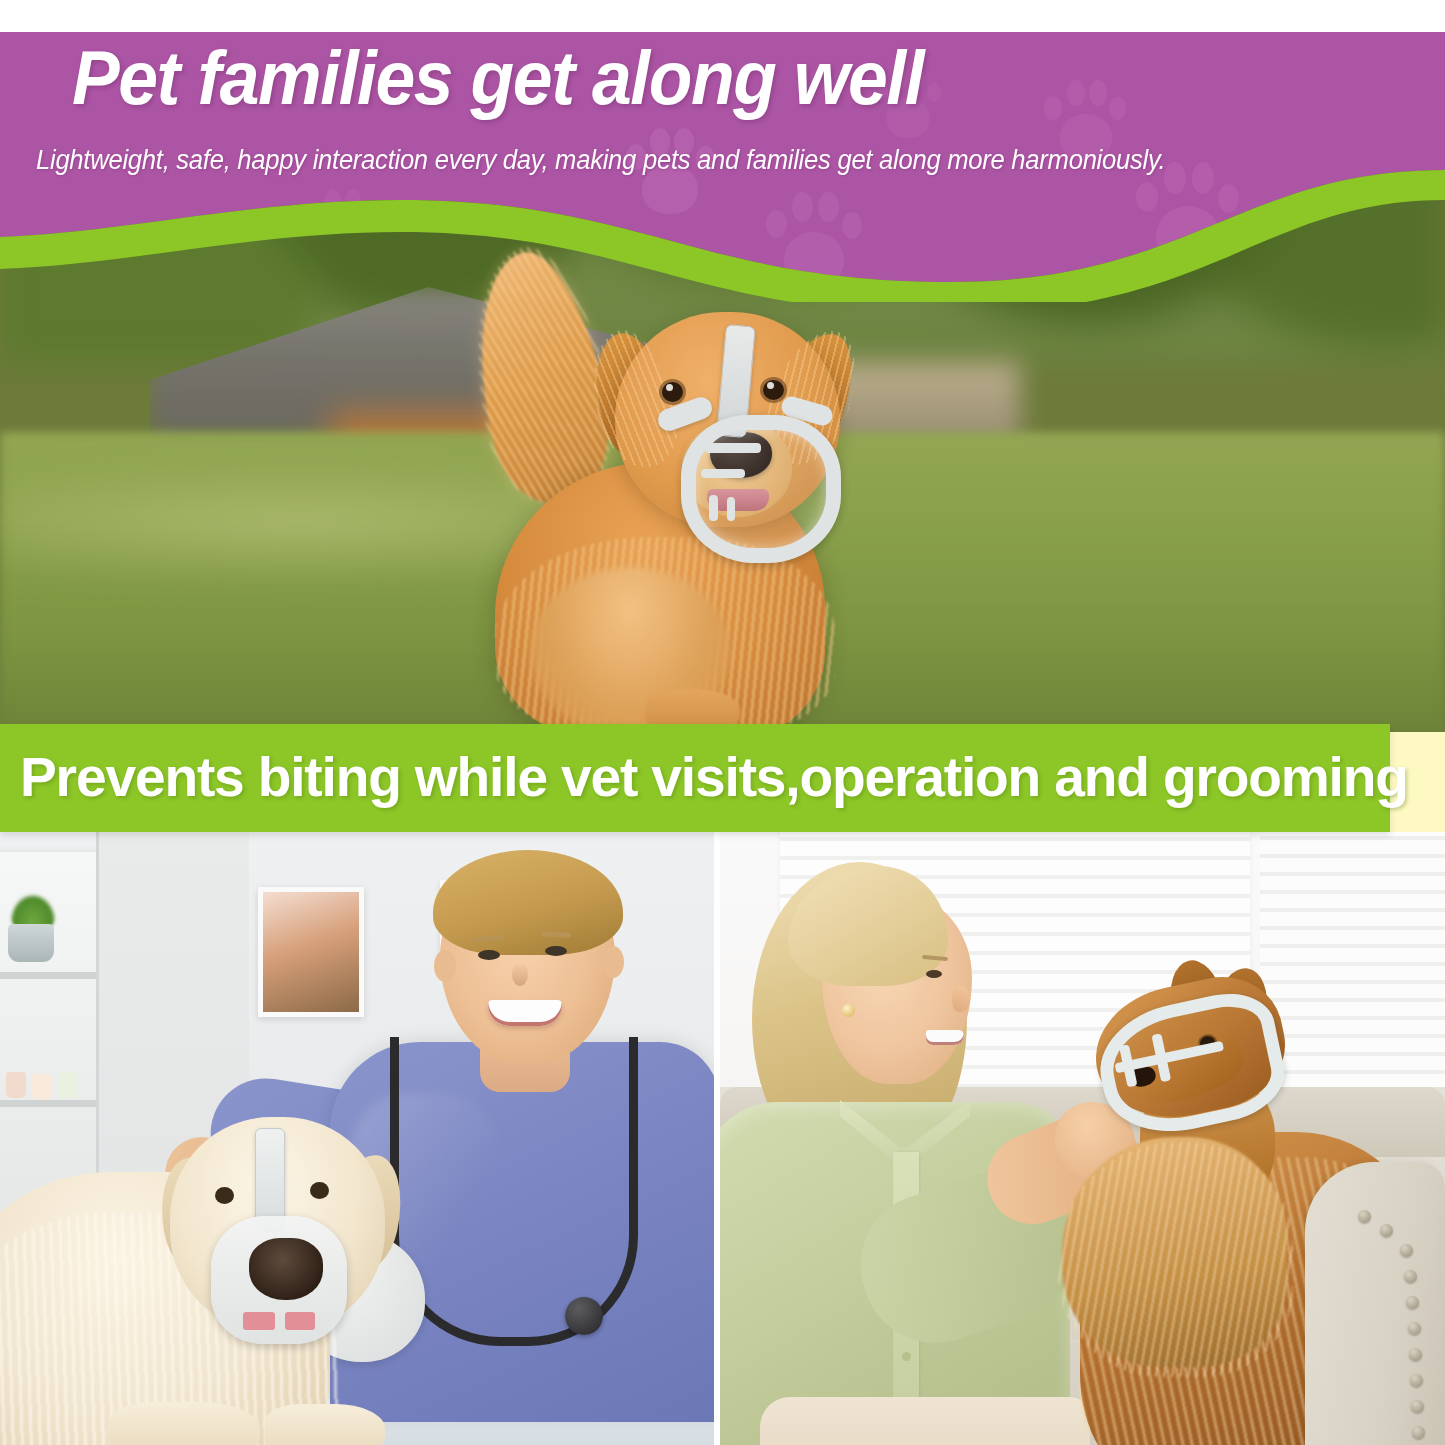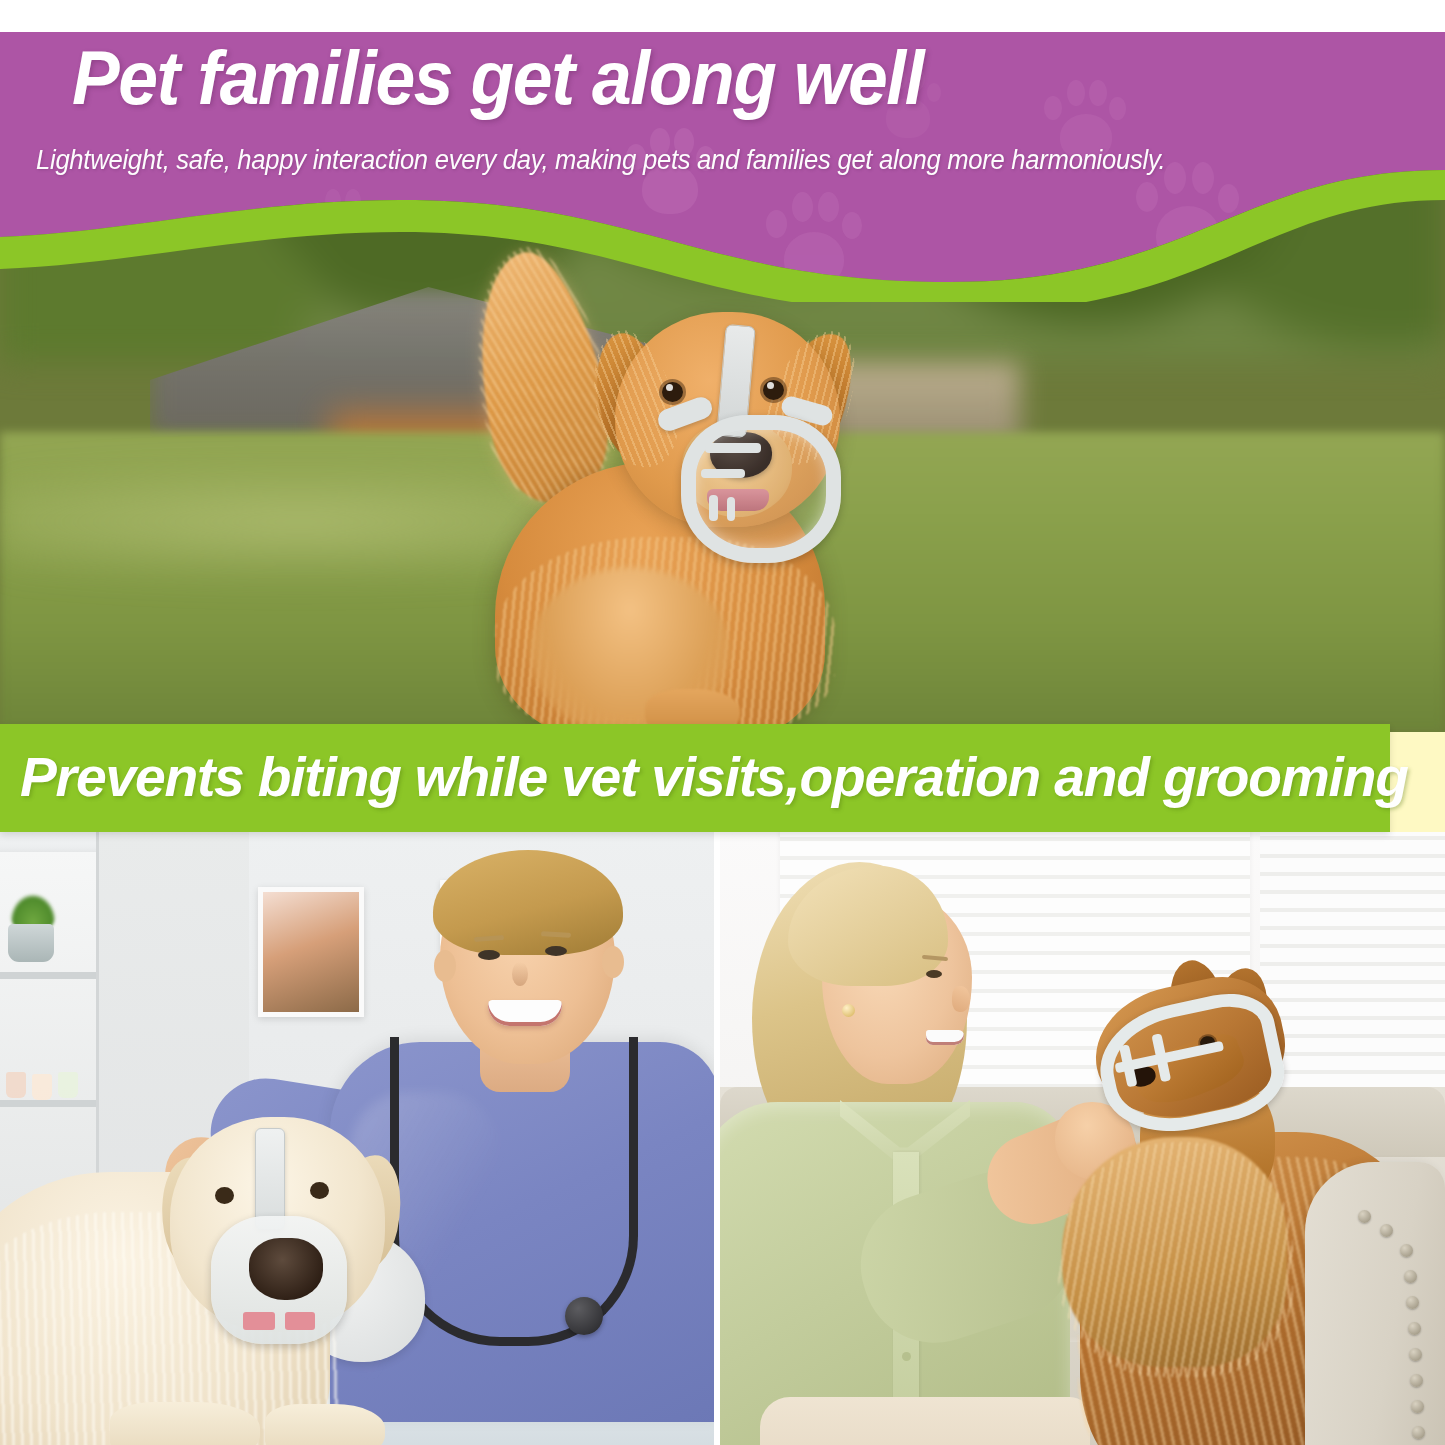--- a/index.html
+++ b/index.html
@@ -169,21 +169,20 @@
     position:absolute;left:0;top:0;width:1445px;height:270px;z-index:6;
     pointer-events:none;
   }
 
   
   .mid-banner{
     position:absolute;left:0;top:692px;width:1390px;height:108px;
     background:#8cc627;
     z-index:8;
     box-shadow:0 3px 7px rgba(0,0,0,.12);
-    font-style:italic;
   }
   .mid-text{
     position:absolute;left:20px;top:24px;width:1410px;
     font-size:56px;line-height:1.05;
     font-weight:bold;color:#ffffff;
     letter-spacing:-1.2px;
     transform:scaleX(.985);transform-origin:left top;
     white-space:nowrap;
     text-shadow:2px 2px 4px rgba(70,105,10,.3);
   }

